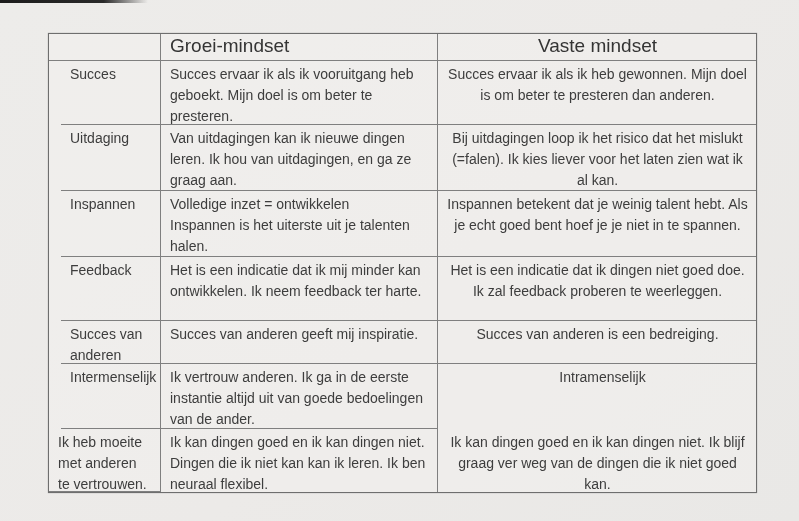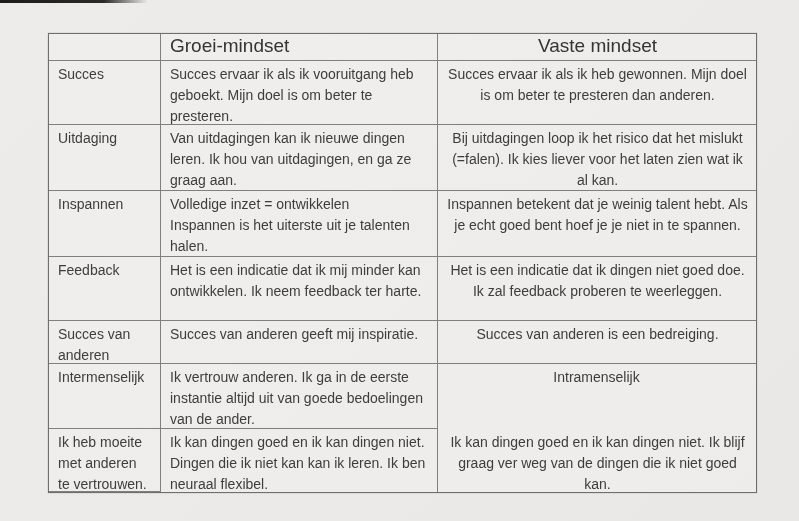--- a/index.html
+++ b/index.html
@@ -52,20 +52,21 @@
   .cell.last-row { border-bottom: none; }
   .header-cell {
     font-size: 19px;
     line-height: 24px;
     padding-top: 0px;
     color: #343434;
     white-space: nowrap;
   }
   .label-cell {
     padding-right: 10px;
+    margin-left: 12px;
   }
 </style>
 </head>
 <body>
 
 <div class="scan-page">
   <div class="scan-edge"></div>
 
   <div class="mindset-table">
 

